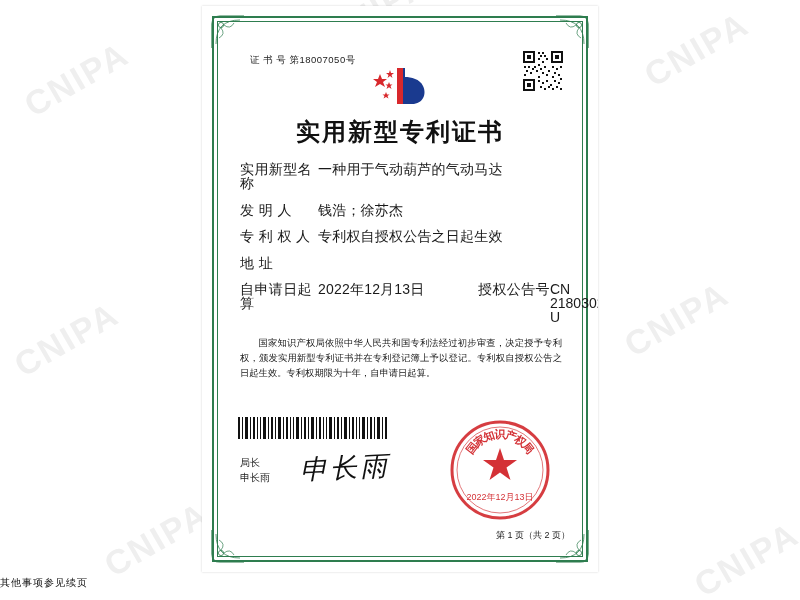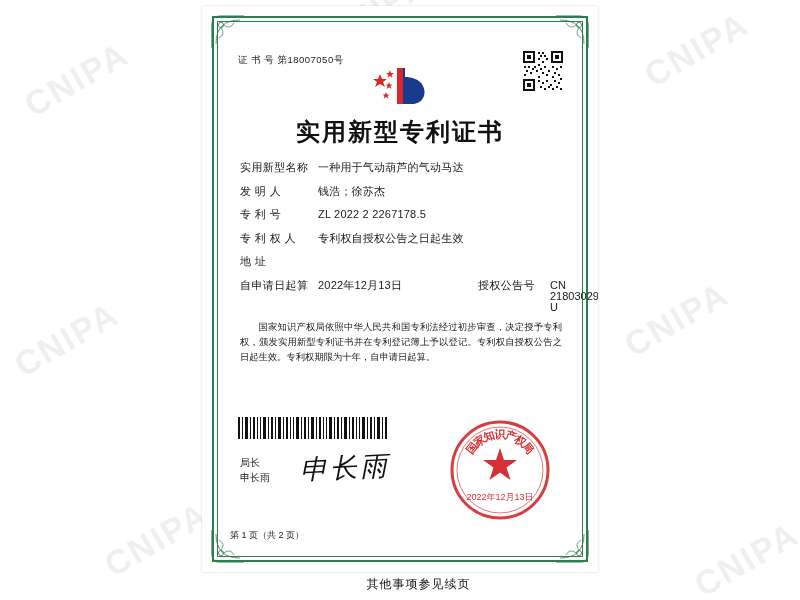--- a/index.html
+++ b/index.html
@@ -78,21 +78,21 @@
 
   .content {
     position: absolute;
     left: 28px; top: 26px; right: 28px; bottom: 24px;
   }
   .cert-no {
     font-size: 9.5px;
     color: #222;
     letter-spacing: 0.5px;
     margin-top: 22px;
-    margin-left: 8px;
+    margin-left: 20px;
   }
   .qr {
     position: absolute;
     right: 6px;
     top: 18px;
     width: 42px;
     height: 42px;
   }
   .qr svg { display:block; }
 
@@ -116,21 +116,21 @@
     font-weight: bold;
     letter-spacing: 2px;
     color: #111;
     font-family: Liberation Mono, monospace;
   }
   .fields {
     position: absolute;
     left: 10px;
     right: 18px;
     top: 130px;
-    font-size: 11px;
+    font-size: 14px;
     color: #1a1a1a;
     line-height: 1.0;
   }
   .field-row {
     display: flex;
     align-items: baseline;
     margin-bottom: 12.5px;
   }
   .field-label {
     width: 78px;
@@ -157,21 +157,21 @@
     position: absolute;
     left: 10px;
     right: 8px;
     top: 288px;
     font-size: 9.3px;
     line-height: 1.62;
     color: #1a1a1a;
     text-align: justify;
   }
   .paras p {
-    margin: 0 0 2px 0;
+    margin: 16px 0 2px 0;
     text-indent: 2em;
   }
   .barcode {
     position: absolute;
     left: 8px;
     top: 385px;
     width: 150px;
     height: 22px;
   }
   .sign-block {
@@ -197,33 +197,31 @@
     position: absolute;
     left: 218px;
     top: 386px;
     width: 104px;
     height: 104px;
   }
   .page-no {
     position: absolute;
     left: 0; right: 0;
     bottom: 6px;
-    text-align: left;
+    text-align: right;
     font-size: 9px;
     color: #222;
   }
   .footer-note {
     position: absolute;
     left: 0; right: 0;
     top: 576px;
-    text-align: center;
-    font-size: 12px;
+    font-size: 10px;
     color: #111;
     letter-spacing: 1px;
-    margin-left: 37px;
   }
 </style>
 </head>
 <body>
 
 <div class="page">
 
   <div class="watermark wm1">CNIPA</div>
   <div class="watermark wm2">CNIPA</div>
   <div class="watermark wm3">CNIPA</div>
@@ -360,24 +358,20 @@
       <div class="fields">
         <div class="field-row">
           <span class="field-label">实用新型名称</span>
           <span class="field-value">一种用于气动葫芦的气动马达</span>
         </div>
         <div class="field-row">
           <span class="field-label">发 明 人</span>
           <span class="field-value">钱浩；徐苏杰</span>
         </div>
         <div class="field-row">
-          <span class="field-label">专 利 号</span>
-          <span class="field-value">ZL 2022 2 2267178.5</span>
-        </div>
-        <div class="field-row">
           <span class="field-label">专 利 权 人</span>
           <span class="field-value">专利权自授权公告之日起生效</span>
         </div>
         <div class="field-row">
           <span class="field-label">地 址</span>
         </div>
         <div class="field-row dual">
           <span class="field-label">自申请日起算</span>
           <span class="field-value">2022年12月13日</span>
           <span class="field-label2">授权公告号</span>

